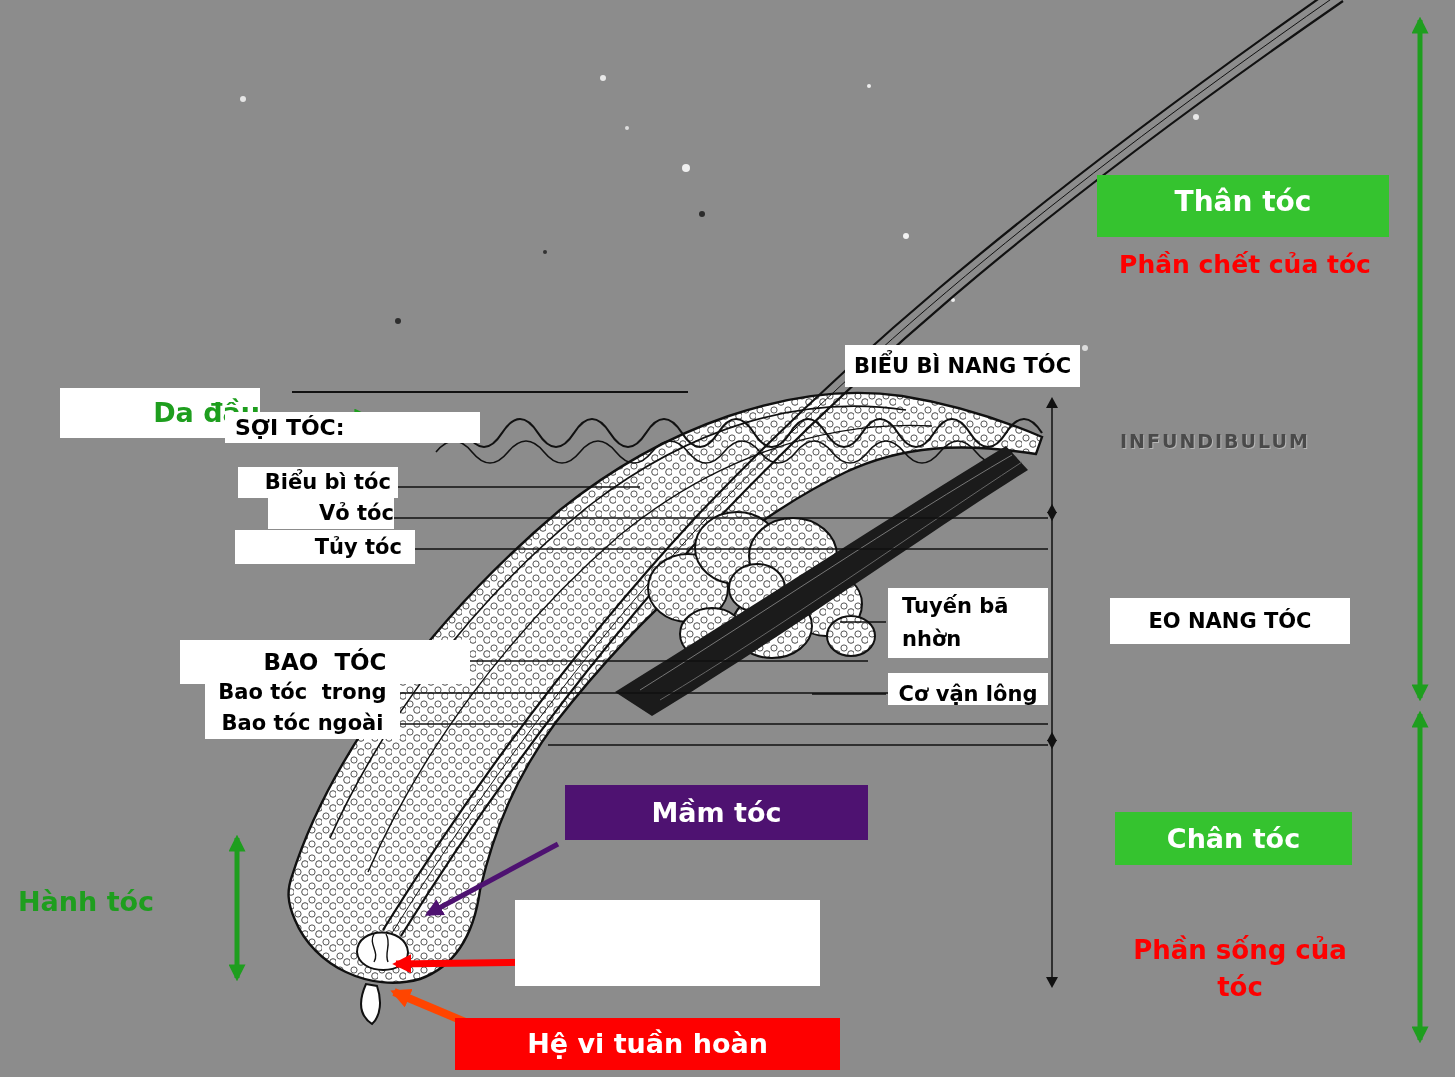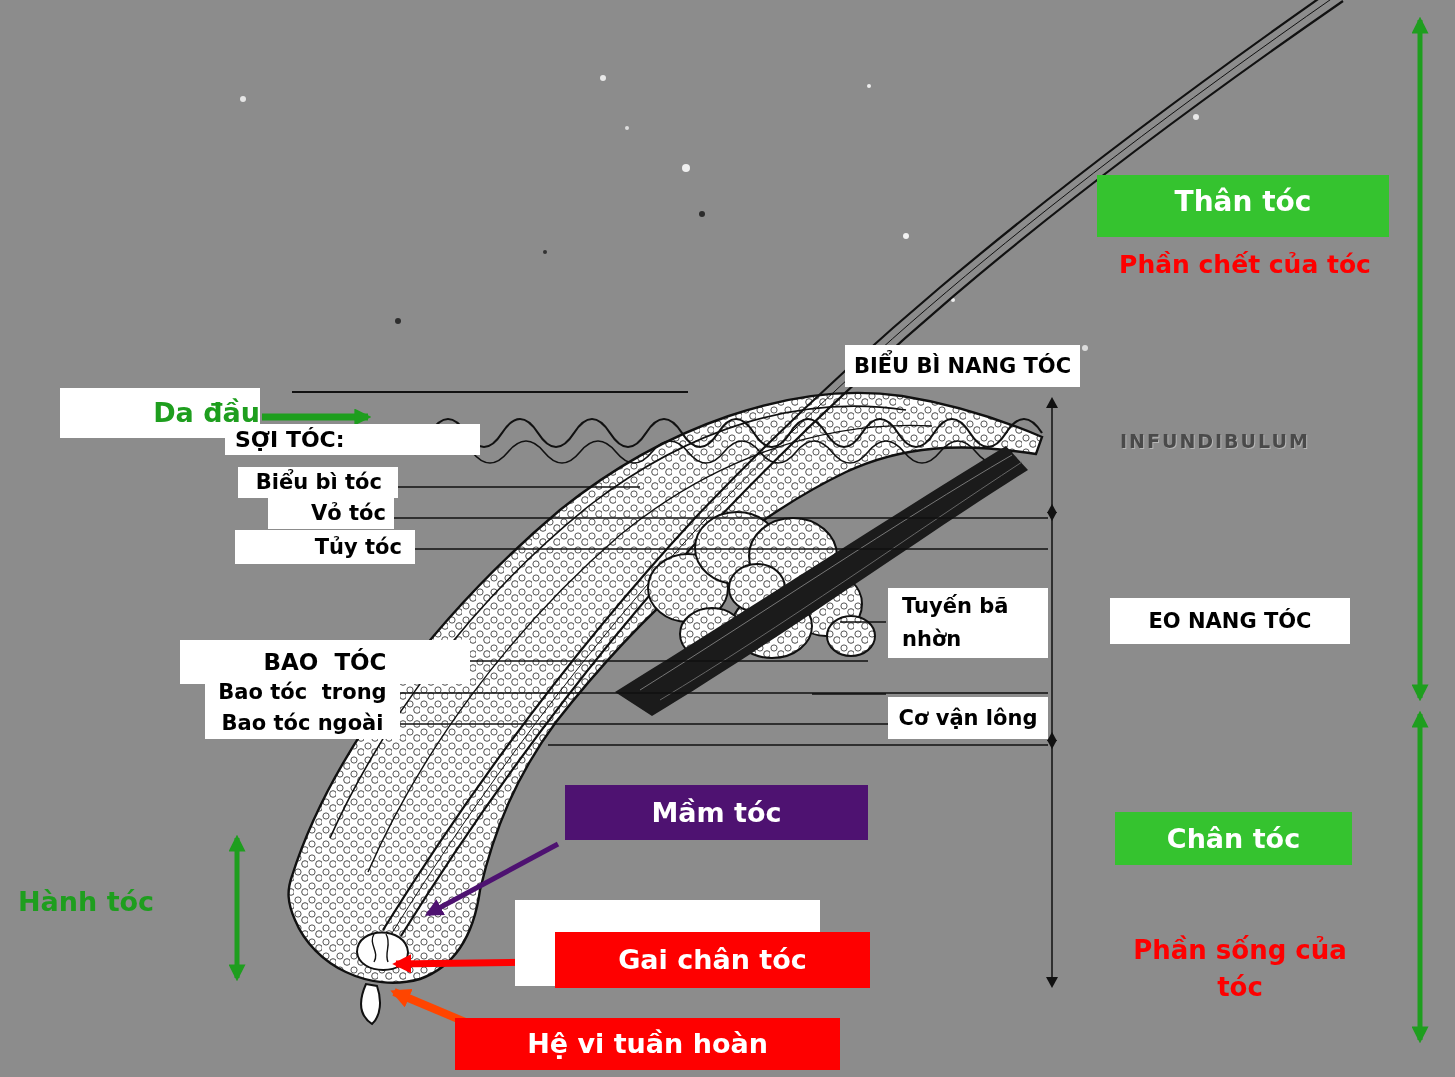--- a/index.html
+++ b/index.html
@@ -175,45 +175,44 @@
   <div class="lbl box-green" style="left:1097px;top:175px;width:292px;height:62px;font-size:28px;line-height:54px;">Thân tóc</div>
 
   <div class="lbl txt-red" style="left:1105px;top:250px;width:280px;font-size:25px;text-align:center;">Phần chết của tóc</div>
 
   <div class="lbl box-white" style="left:845px;top:345px;width:235px;height:42px;font-size:21px;line-height:42px;text-align:center;">BIỂU BÌ NANG TÓC</div>
 
   <div class="lbl box-white txt-green" style="left:60px;top:388px;width:200px;height:50px;font-size:27px;line-height:50px;text-align:right;">Da đầu</div>
 
   <div class="lbl emboss" style="left:1120px;top:430px;width:230px;font-size:19px;">INFUNDIBULUM</div>
 
-  <div class="lbl box-white" style="left:225px;top:424px;width:255px;height:31px;font-size:22px;line-height:31px;padding-left:10px;">SỢI TÓC:</div>
-
-  <div class="lbl box-white" style="left:238px;top:467px;width:160px;height:31px;font-size:21px;line-height:31px;text-align:right;padding-right:16px;">Biểu bì tóc</div>
-
-  <div class="lbl box-white" style="left:268px;top:498px;width:126px;height:31px;font-size:21px;line-height:31px;text-align:right;padding-right:8px;">Vỏ tóc</div>
+  <div class="lbl box-white" style="left:225px;top:412px;width:255px;height:31px;font-size:22px;line-height:31px;padding-left:10px;">SỢI TÓC:</div>
+
+  <div class="lbl box-white" style="left:238px;top:467px;width:160px;height:31px;font-size:21px;line-height:31px;text-align:right;padding-right:7px;">Biểu bì tóc</div>
+
+  <div class="lbl box-white" style="left:268px;top:498px;width:126px;height:31px;font-size:21px;line-height:31px;text-align:right;padding-right:0;">Vỏ tóc</div>
 
   <div class="lbl box-white" style="left:235px;top:530px;width:180px;height:34px;font-size:21px;line-height:34px;text-align:right;padding-right:13px;">Tủy tóc</div>
 
   <div class="lbl box-white wrap" style="left:888px;top:588px;width:160px;height:70px;font-size:21px;line-height:33px;padding:2px 0 0 14px;">Tuyến bã nhờn</div>
 
   <div class="lbl box-white" style="left:1110px;top:598px;width:240px;height:46px;font-size:21px;line-height:46px;text-align:center;">EO NANG TÓC</div>
 
   <div class="lbl box-white" style="left:180px;top:640px;width:290px;height:44px;font-size:23px;line-height:44px;text-align:center;">BAO  TÓC</div>
 
   <div class="lbl box-white" style="left:205px;top:677px;width:195px;height:31px;font-size:21px;line-height:31px;text-align:center;">Bao tóc  trong</div>
 
   <div class="lbl box-white" style="left:205px;top:708px;width:195px;height:31px;font-size:21px;line-height:31px;text-align:center;">Bao tóc ngoài</div>
 
-  <div class="lbl box-white" style="left:888px;top:673px;width:160px;height:42px;font-size:21px;line-height:42px;text-align:center;margin-top:24px;">Cơ vận lông</div>
+  <div class="lbl box-white" style="left:888px;top:673px;width:160px;height:32px;font-size:21px;line-height:42px;text-align:center;">Cơ vận lông</div>
 
   <div class="lbl box-purple" style="left:565px;top:785px;width:303px;height:55px;font-size:27px;line-height:55px;">Mầm tóc</div>
 
   <div class="lbl box-green" style="left:1115px;top:812px;width:237px;height:53px;font-size:27px;line-height:53px;">Chân tóc</div>
 
   <div class="lbl txt-red wrap" style="left:1120px;top:890px;width:240px;font-size:26px;line-height:37px;text-align:center;margin-top:42px;">Phần sống của tóc</div>
 
   <div class="lbl txt-green" style="left:18px;top:886px;width:160px;font-size:27px;">Hành tóc</div>
 
-  <div class="lbl box-red" style="left:555px;top:932px;width:315px;height:56px;font-size:27px;line-height:56px;">Gai chân tóc</div>
 
   <div class="lbl box-red" style="left:455px;top:1018px;width:385px;height:52px;font-size:27px;line-height:52px;">Hệ vi tuần hoàn</div>
 
 </div>
 
 </body></html>

